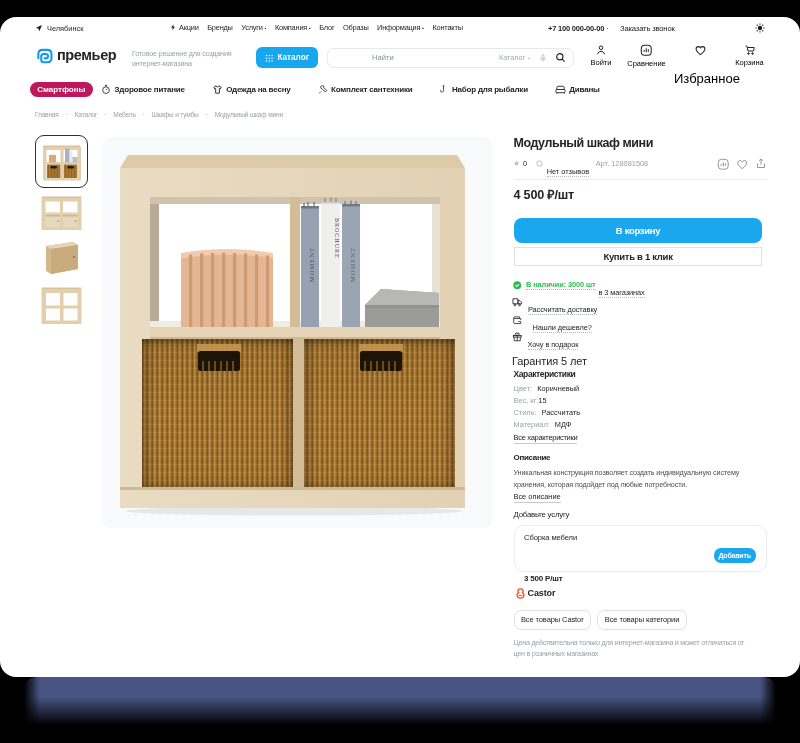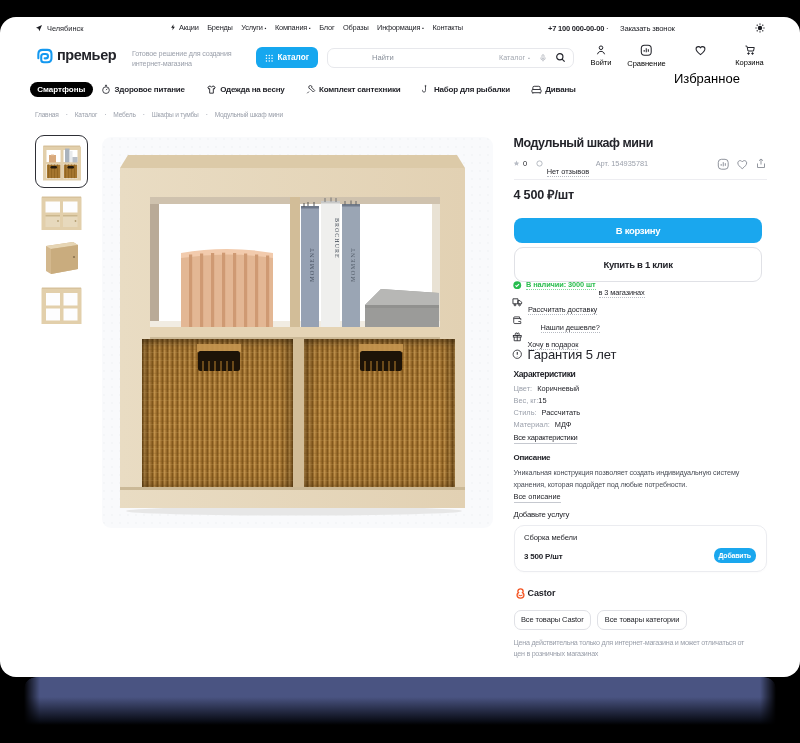--- a/index.html
+++ b/index.html
@@ -105,24 +105,24 @@
 </div>
 <div class="abs" style="left:730px; top:27px; width:39px; text-align:center;">
   <svg style="margin:0 auto;" width="12" height="12" viewBox="0 0 24 24" fill="none" stroke="#23242b" stroke-width="2">
           <path d="M3 4h2.5l1 3M6.5 7h14l-1.5 7h-11z"></path>
           <circle cx="9" cy="19" r="1.5" fill="#23242b"></circle>
           <circle cx="17" cy="19" r="1.5" fill="#23242b"></circle>
         </svg>
   <div style="font-size:7.5px; margin-top:2px;">Корзина</div>
 </div>
 
-<div class="abs flex" style="left:30px; top:65px; width:62.6px; height:15.3px; background:#000000; border-radius:9px; justify-content:center;">
+<div class="abs flex" style="left:30px; top:65px; width:62.6px; height:15.3px; background:#be185d; border-radius:9px; justify-content:center;">
   <span style="color:#fff; font-size:8px; font-weight:bold;">Смартфоны</span>
 </div>
-<div class="t flex" style="left:101px; top:65px; height:15.3px; font-size:8px; font-weight:600; letter-spacing:-0.2px; gap:21px;">
+<div class="t flex" style="left:101px; top:65px; height:15.3px; font-size:8px; font-weight:600; letter-spacing:-0.2px; gap:27px;">
   <span class="flex" style="gap:3.5px;"><svg width="10" height="11" viewBox="0 0 24 24" fill="none" stroke="#23242b" stroke-width="2">
             <circle cx="12" cy="13.5" r="8"></circle>
             <path d="M9.5 2h5M12 5.5V2M12 13.5l3.5-3.5"></path>
           </svg>Здоровое питание</span>
   <span class="flex" style="gap:3.5px;"><svg width="11" height="11" viewBox="0 0 24 24" fill="none" stroke="#23242b" stroke-width="2">
             <path d="M9 4 4 7l2 4 2-1v10h8V10l2 1 2-4-5-3c0 1.5-1.3 2.5-3 2.5S9 5.5 9 4z"></path>
           </svg>Одежда на весну</span>
   <span class="flex" style="gap:3.5px;"><svg width="10" height="11" viewBox="0 0 24 24" fill="none" stroke="#23242b" stroke-width="2">
             <path d="M14.5 6.5a4 4 0 1 0-4.5 4l7.5 7.5 3.5-3.5-7.5-7.5z"></path>
             <path d="M3 21l4-4"></path>
@@ -331,75 +331,75 @@
 
 <div class="t flex" style="left:513px; top:141.5px; height:10px; font-size:7.4px;">
   <svg width="7" height="7" viewBox="0 0 24 24" fill="#b9bdc6">
           <path d="M12 2l2.9 6.3 6.6.7-4.9 4.5 1.3 6.5L12 16.7 6.1 20l1.3-6.5L2.5 9l6.6-.7z"></path>
         </svg>
   <span style="margin-left:3px;">0</span>
   <svg style="margin-left:9px;" width="7" height="7" viewBox="0 0 24 24" fill="none" stroke="#9ba0ab" stroke-width="2.4">
           <circle cx="12" cy="12" r="9"></circle>
         </svg>
   <span class="dash" style="margin-left:3.5px;">Нет отзывов</span>
-  <span class="grey" style="margin-left:6.5px;">Арт. 154935781</span>
+  <span class="grey" style="margin-left:6.5px;">Арт. 128081508</span>
 </div>
 <svg class="abs" style="left:716.5px; top:140.5px;" width="12.5" height="12.5" viewBox="0 0 24 24" fill="none" stroke="#8e929b" stroke-width="1.9">
         <rect x="2.5" y="2.5" width="19" height="19" rx="6"></rect>
         <path d="M8 15v-3.5M12 16v-8M16 15v-5"></path>
       </svg>
 <svg class="abs" style="left:736px; top:140.5px;" width="12.5" height="12.5" viewBox="0 0 24 24" fill="none" stroke="#8e929b" stroke-width="1.9">
         <path d="M12 20.5C7 16.5 3.5 13.3 3.5 9.5 3.5 7 5.5 5 8 5c1.7 0 3.2.9 4 2.3C12.8 5.9 14.3 5 16 5c2.5 0 4.5 2 4.5 4.5 0 3.8-3.5 7-8.5 11z"></path>
       </svg>
 <svg class="abs" style="left:754.5px; top:140px;" width="12" height="13" viewBox="0 0 24 24" fill="none" stroke="#8e929b" stroke-width="1.9">
         <path d="M12 14V3M8 6.5L12 3l4 3.5M5 12v8h14v-8"></path>
       </svg>
 
 <div class="abs" style="left:513.5px; top:162px; width:253px; border-top:1px solid #ededf1;"></div>
 
 <div class="t" style="left:513.5px; top:169px; font-size:12.6px; font-weight:bold; letter-spacing:-0.2px;">4 500 ₽/шт</div>
 
 <div class="abs flex" style="left:514px; top:200.6px; width:248px; height:25.5px; background:#1aa7ee; border-radius:8px; justify-content:center;">
   <span style="color:#fff; font-size:9.5px; font-weight:bold; letter-spacing:-0.3px;">В корзину</span>
 </div>
-<div class="abs flex" style="left:514px; top:229.8px; width:248px; height:35px; border:1px solid #e0e1e6; border-radius:9px; justify-content:center;">
+<div class="abs flex" style="left:514px; top:229.8px; width:248px; height:19px; border:1px solid #e0e1e6; border-radius:0; justify-content:center;">
   <span style="font-size:9.5px; font-weight:600; letter-spacing:-0.3px; color:#23242a;">Купить в 1 клик</span>
 </div>
 
 <div class="t flex" style="left:513px; top:263.5px; height:9px; font-size:7.4px; letter-spacing:-0.1px;">
   <svg width="8.5" height="8.5" viewBox="0 0 24 24">
           <circle cx="12" cy="12" r="11" fill="#27bd4f"></circle>
           <path d="M7 12.5l3.2 3L17 9" stroke="#fff" stroke-width="3" fill="none"></path>
         </svg>
   <span style="color:#2abd4e; border-bottom:1px dotted #7fd598; margin-left:4.5px; font-weight:600;">В наличии: 3000 шт</span>
   <span class="dash" style="margin-left:3px;">в 3 магазинах</span>
 </div>
 <div class="t flex" style="left:512px; top:280.3px; height:10px; font-size:7.4px; letter-spacing:-0.1px; gap:5px;">
   <svg width="11" height="10" viewBox="0 0 24 22" fill="none" stroke="#23242a" stroke-width="1.9">
           <path d="M2 4h11v11H2zM13 8h4.5l3.5 3.5V15h-8z"></path>
           <circle cx="6.5" cy="17.5" r="2"></circle>
           <circle cx="16.5" cy="17.5" r="2"></circle>
         </svg>
   <span class="dash">Рассчитать доставку</span>
 </div>
-<div class="t flex" style="left:512px; top:297.6px; height:10px; font-size:7.4px; letter-spacing:-0.1px; gap:18px;">
+<div class="t flex" style="left:512px; top:297.6px; height:10px; font-size:7.4px; letter-spacing:-0.1px; gap:10px;">
   <svg width="10.5" height="10" viewBox="0 0 24 24" fill="none" stroke="#23242a" stroke-width="1.9">
           <path d="M3.5 7a2.5 2.5 0 0 1 2.5-2.5h11.5V8M3.5 7v11a2.5 2.5 0 0 0 2.5 2.5h14.5v-4.3M3.5 7a1.5 1.5 0 0 0 1.5 1.5h15.5v3.9"></path>
           <path d="M14.5 14.5h6v1.8h-6z" fill="#23242a" stroke="none"></path>
         </svg>
   <span class="dash">Нашли дешевле?</span>
 </div>
 <div class="t flex" style="left:512px; top:315.2px; height:10px; font-size:7.4px; letter-spacing:-0.1px; gap:5px;">
   <svg width="10.5" height="10.5" viewBox="0 0 24 24" fill="none" stroke="#23242a" stroke-width="1.9">
           <rect x="3" y="8" width="18" height="3.6"></rect>
           <path d="M5 11.6v8.4h14v-8.4M12 8v12M12 8c-2.8 0-4.8-1.4-4.8-3.2C7.2 3.2 8.6 2 10 2s2 1.4 2 3M12 8c2.8 0 4.8-1.4 4.8-3.2C16.8 3.2 15.4 2 14 2s-2 1.4-2 3"></path>
         </svg>
   <span class="dash">Хочу в подарок</span>
 </div>
-<div class="t flex" style="left:512px; top:332.5px; height:10px; font-size:13px; letter-spacing:-0.1px; gap:5px;">
+<div class="t flex" style="left:512px; top:332.5px; height:10px; font-size:11px; letter-spacing:-0.1px; gap:5px;flex-direction:column;">
   <svg width="10.5" height="10.5" viewBox="0 0 24 24" fill="none" stroke="#23242a" stroke-width="1.9">
           <circle cx="12" cy="12" r="9.5"></circle>
           <path d="M12 7v6M12 16.2v.5" stroke-width="2.3"></path>
         </svg>
   <span>Гарантия 5 лет</span>
 </div>
 
 <div class="t" style="left:513.5px; top:351.5px; font-size:8.5px; font-weight:bold; letter-spacing:-0.4px;text-align:center;">Характеристики</div>
 <div class="t" style="left:513.5px; top:367px; font-size:7.4px;"><span class="grey">Цвет:</span><span style="margin-left:5px;">Коричневый</span></div>
 <div class="t" style="left:513.5px; top:379px; font-size:7.4px;"><span class="grey">Вес, кг:</span><span style="">15</span></div>
@@ -407,21 +407,21 @@
 <div class="t" style="left:513.5px; top:403px; font-size:7.4px;"><span class="grey">Материал:</span><span style="margin-left:5px;">МДФ</span></div>
 <div class="t" style="left:513.5px; top:415.5px; font-size:7.5px; letter-spacing:-0.3px;"><span style="border-bottom:1px solid #c6c9d0; padding-bottom:1px;">Все характеристики</span></div>
 
 <div class="t" style="left:513.5px; top:435.5px; font-size:8px; font-weight:bold; letter-spacing:-0.3px;">Описание</div>
 <div class="t" style="left:513.5px; top:449.5px; font-size:7.2px; letter-spacing:-0.12px; color:#4a4e57; line-height:12.3px;">Уникальная конструкция позволяет создать индивидуальную систему<br>хранения, которая подойдет под любые потребности.</div>
 <div class="t" style="left:513.5px; top:474.5px; font-size:7.4px;"><span style="border-bottom:1px solid #c6c9d0; padding-bottom:1px;text-align:center;">Все описание</span></div>
 
 <div class="t" style="left:513.5px; top:492.5px; font-size:7.8px; letter-spacing:-0.2px;">Добавьте услугу</div>
 <div class="abs" style="left:514px; top:508px; width:252.5px; height:46.5px; border:1px solid #ebecf0; border-radius:10px; box-shadow:0 1px 2px rgba(0,0,0,0.02);"></div>
 <div class="t" style="left:524px; top:516px; font-size:7.6px; letter-spacing:-0.1px;">Сборка мебели</div>
-<div class="t" style="left:524px; top:535px; font-size:8px; font-weight:bold; letter-spacing:-0.2px;">3 500 Р/шт</div>
+<div class="t" style="left:524px; top:557px; font-size:8px; font-weight:bold; letter-spacing:-0.2px;">3 500 Р/шт</div>
 <div class="abs flex" style="left:713.5px; top:531.2px; width:42.2px; height:14.8px; background:#1aa7ee; border-radius:7px; justify-content:center;">
   <span style="color:#fff; font-size:7px; font-weight:bold; letter-spacing:-0.2px;">Добавить</span>
 </div>
 
 <svg class="abs" style="left:516px; top:570.5px;" width="9" height="11" viewBox="0 0 24 30">
   <path fill="none" stroke="#f4511e" stroke-width="3.6" d="M12 2.5c-4.2 0-7.2 2.6-7.2 6.2 0 1.6.7 3 1.8 4C4 14.2 2.6 16.6 2.6 19.4 2.6 24 6.6 27.5 12 27.5s9.4-3.5 9.4-8.1c0-2.8-1.4-5.2-4-6.7 1.1-1 1.8-2.4 1.8-4 0-3.6-3-6.2-7.2-6.2z"></path>
   <path fill="none" stroke="#f4511e" stroke-width="2.8" d="M6.5 18.5c1.4 1.7 3.2 2.6 5.5 2.6s4.1-.9 5.5-2.6"></path>
 </svg>
 <div class="t" style="left:527.5px; top:571px; font-size:9px; font-weight:bold; letter-spacing:-0.1px;">Castor</div>
 

